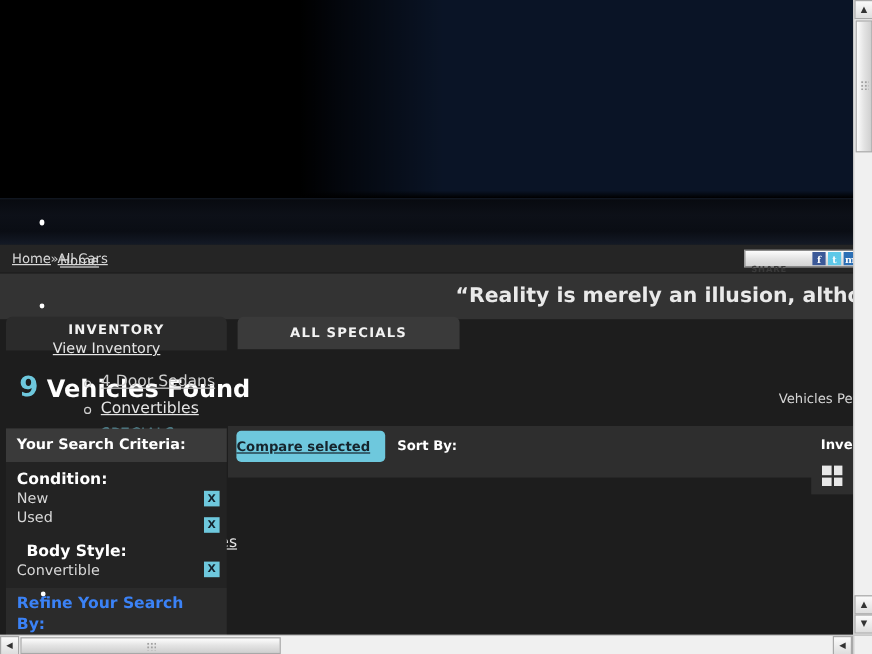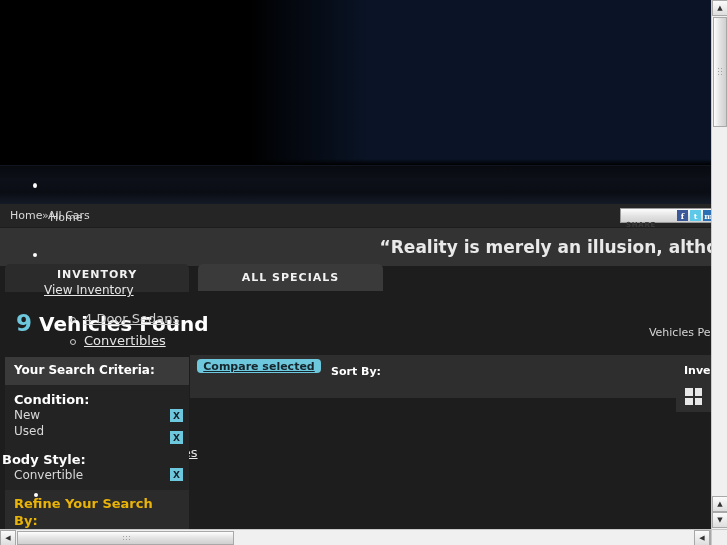--- a/index.html
+++ b/index.html
@@ -58,20 +58,21 @@
   #crumbbar {
     position: absolute; left: 0; top: 204px;
     width: 711px; height: 23px;
     background: #252525;
   }
   .crumb-text {
     position: absolute;
     font-size: 11px;
     color: #d8d8d8;
     white-space: nowrap;
+    text-decoration: underline;
   }
   #crumb-home   { left: 10px;  top: 209px; }
   #crumb-sep    { left: 42px;  top: 209px; text-decoration: none; color: #c9c9c9; }
   #crumb-all    { left: 48px;  top: 209px; }
   #crumb-home2  { left: 50px;  top: 211px; }
 
   
   #share {
     position: absolute; left: 620px; top: 208px;
     width: 97px; height: 15px;
@@ -190,21 +191,21 @@
   .crit-head {
     position: absolute; font-size: 13px; font-weight: bold; color: #ffffff;
     white-space: nowrap;
   }
   .crit-val {
     position: absolute; font-size: 12px; color: #d8d8d8; white-space: nowrap;
   }
   #crit-condition   { left: 14px; top: 392px; }
   #crit-new         { left: 14px; top: 408px; }
   #crit-used        { left: 14px; top: 424px; }
-  #crit-bodystyle   { left: 2px; top: 452px; }
+  #crit-bodystyle   { left: 22px; top: 452px; }
   #crit-convertible { left: 14px; top: 468px; }
 
   .x-btn {
     position: absolute;
     width: 13px; height: 13px;
     background: #6ec8dd;
     color: #14222b;
     font-size: 9px; font-weight: bold;
     display: flex; align-items: center; justify-content: center;
     cursor: pointer;
@@ -215,40 +216,40 @@
 
   
   #refine-panel {
     position: absolute; left: 5px; top: 490px;
     width: 184px; height: 42px;
     background: #2b2b2b;
   }
   #refine-title {
     position: absolute; left: 14px; top: 495px;
     width: 140px;
-    font-size: 13px; font-weight: bold; color: #eab308;
+    font-size: 13px; font-weight: bold; color: #3b82f6;
     line-height: 17px;
   }
   #refine-panel .bullet {
     position: absolute; left: 29px; top: 3px;
     width: 4px; height: 4px; border-radius: 50%; background: #fff;
   }
 
   
   #sortbar {
     position: absolute; left: 190px; top: 355px;
     width: 498px; height: 43px;
     background: #2e2e2e;
   }
   #compare-btn {
     position: absolute; left: 197px; top: 359px;
-    width: 124px; height: 14px;
+    width: 124px; height: 26px;
     background: #6ec8dd;
     border-radius: 4px;
-    display: flex; align-items: center; justify-content: center;
+    display: flex; align-items: center; 
     cursor: pointer;
   }
   #compare-btn span {
     font-size: 11px; font-weight: bold; color: #16242c;
     text-decoration: underline;
   }
   #sortby-label {
     position: absolute; left: 331px; top: 365px;
     font-size: 11px; font-weight: bold; color: #ffffff;
   }

